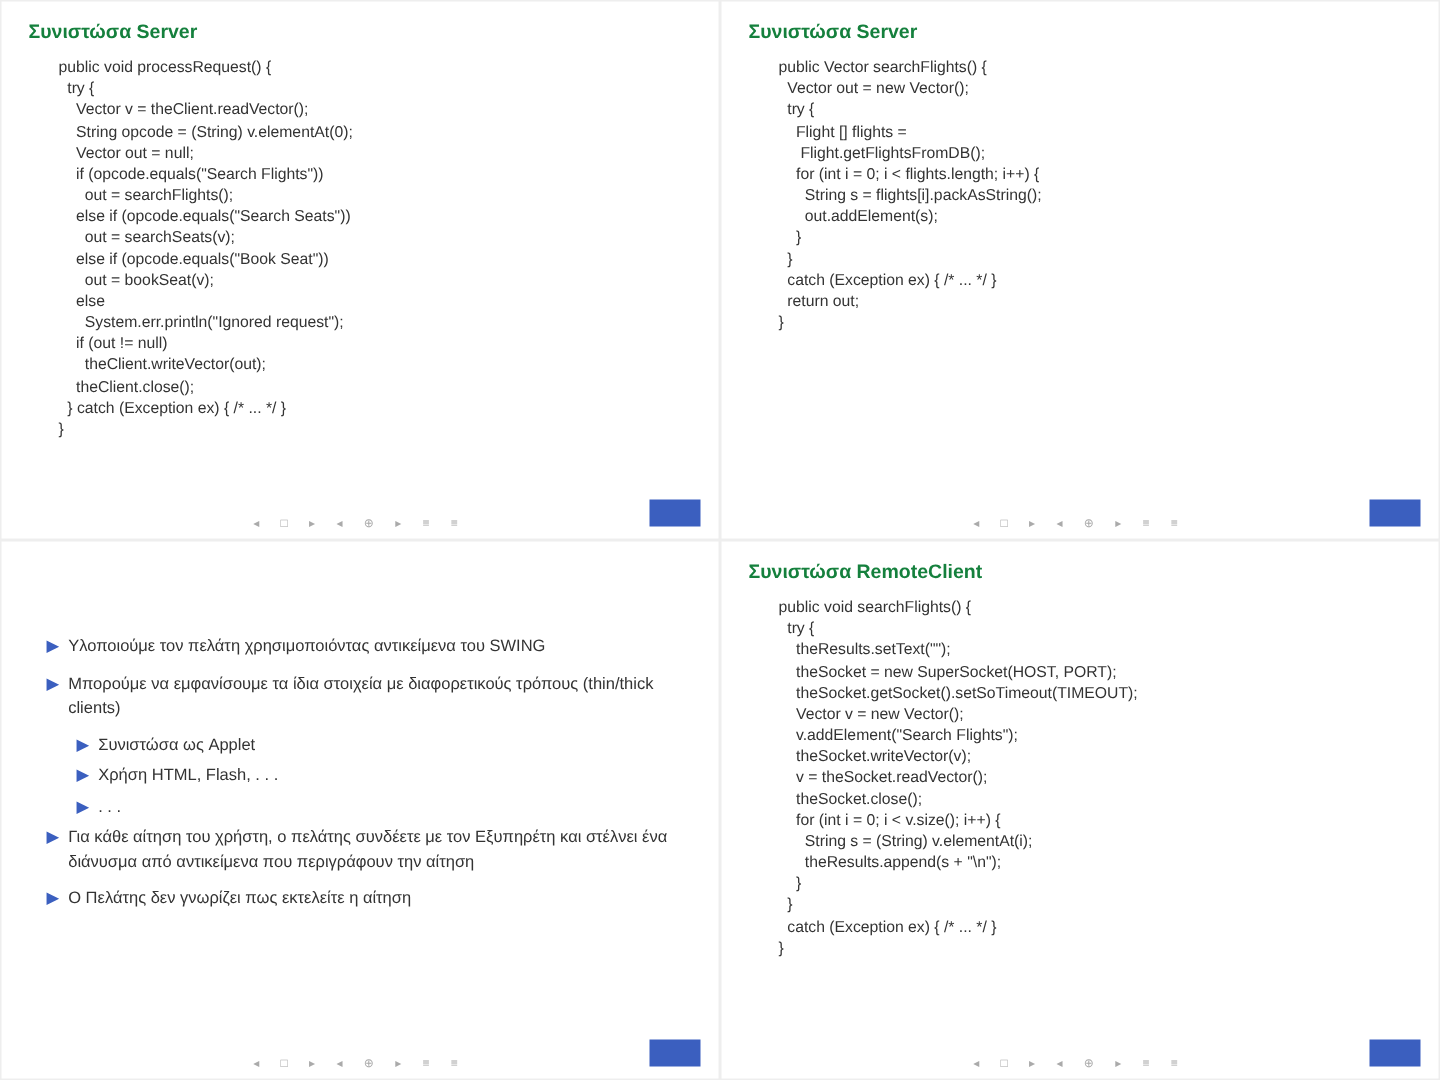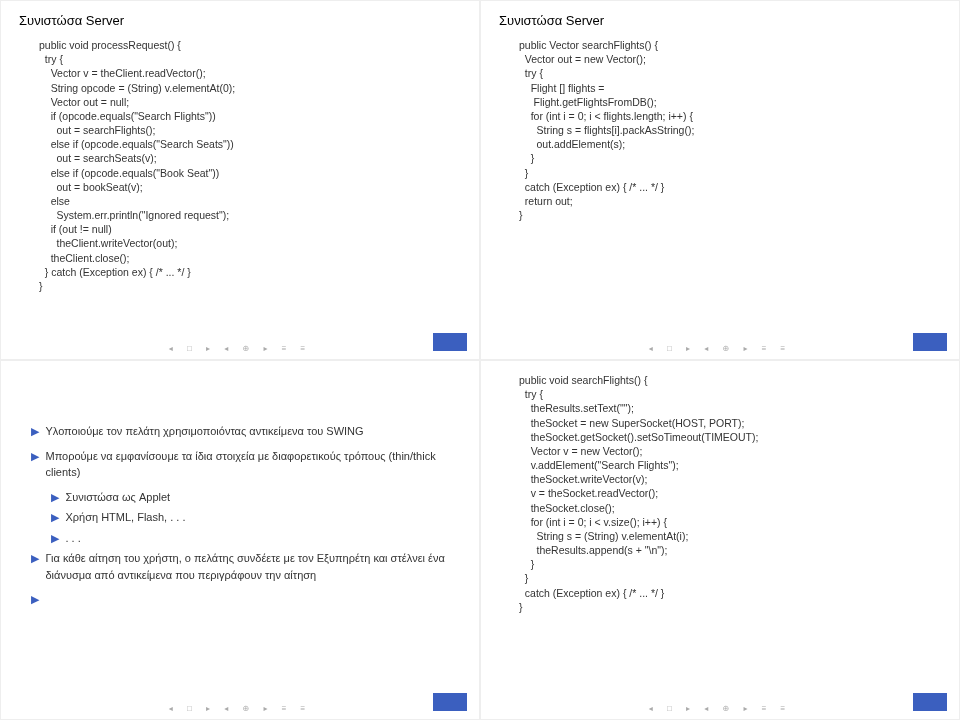--- a/index.html
+++ b/index.html
@@ -18,23 +18,23 @@
     width: 960px;
     height: 720px;
   }
   .slide {
     position: relative;
     padding: 12px 18px 20px 18px;
     box-sizing: border-box;
     border: 0.5px solid #eee;
   }
   .title {
-    color: #000000;
+    color: #15803d;
     font-size: 13px;
-    font-weight: 400;
+    font-weight: 700;
     margin-bottom: 10px;
   }
   pre.code {
     font-family: Liberation Sans, sans-serif;
     font-size: 10.5px;
     line-height: 1.35;
     margin: 0 0 0 20px;
     white-space: pre;
     color: #333;
   }
@@ -145,27 +145,29 @@
       <div class="bullet sub">
         <span class="mark">▶</span>
         <span>. . .</span>
       </div>
       <div class="bullet">
         <span class="mark">▶</span>
         <span>Για κάθε αίτηση του χρήστη, ο πελάτης συνδέετε με τον Εξυπηρέτη και στέλνει ένα διάνυσμα από αντικείμενα που περιγράφουν την αίτηση</span>
       </div>
       <div class="bullet">
         <span class="mark">▶</span>
+        <span>Ο Πελάτης δεν γνωρίζει πως εκτελείτε η αίτηση</span>
       </div>
     </div>
     <div class="logo"></div>
     <div class="nav">◂ □ ▸ ◂ ⊕ ▸      ≡      ≡</div>
   </div>
 
   <div class="slide">
+    <div class="title">Συνιστώσα RemoteClient</div>
     <pre class="code">public void searchFlights() {
   try {
     theResults.setText("");
     theSocket = new SuperSocket(HOST, PORT);
     theSocket.getSocket().setSoTimeout(TIMEOUT);
     Vector v = new Vector();
     v.addElement("Search Flights");
     theSocket.writeVector(v);
     v = theSocket.readVector();
     theSocket.close();

